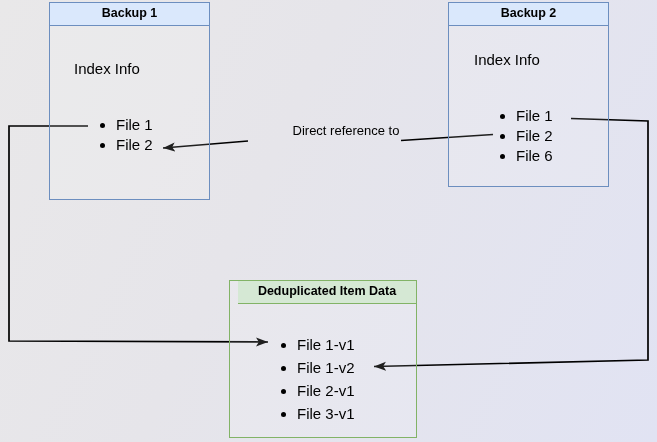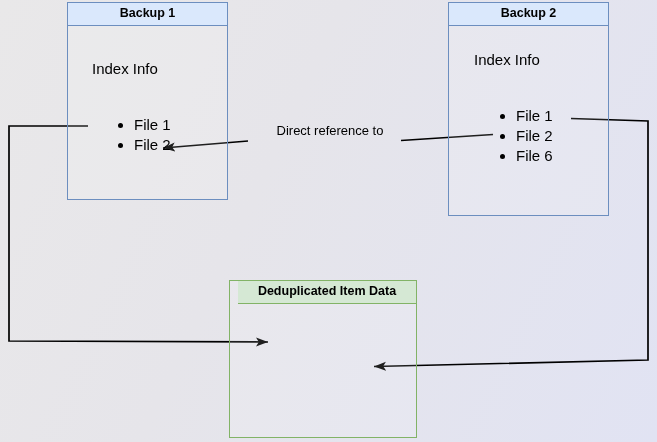--- a/index.html
+++ b/index.html
@@ -24,30 +24,30 @@
     text-align:center;font-weight:bold;font-size:12.5px;
   }
   .blue .box-header{background:#dae8fc;border-bottom:1.5px solid #6c8ebf;}
   .green .box-header{background:#d5e8d4;border-bottom:1.5px solid #82b366;}
   .section-label{position:absolute;font-size:15px;line-height:15px;}
   ul.file-list{
     position:absolute;margin:0;padding:0 0 0 18px;
     font-size:15px;list-style:disc outside;
   }
   .file-list li{padding:0;margin:0;}
-  #backup1{left:49px;top:2px;width:161px;height:198px;margin-left:18px;}
+  #backup1{left:49px;top:2px;width:161px;height:198px;}
   #backup1 .section-label{left:24px;top:58px;}
   #backup1 ul.file-list{left:48px;top:112px;line-height:20px;}
-  #backup2{left:448px;top:2px;width:161px;height:214px;}
+  #backup2{left:448px;top:2px;width:161px;height:185px;}
   #backup2 .section-label{left:25px;top:49px;}
   #backup2 ul.file-list{left:49px;top:103px;line-height:20px;}
   #dedup{left:229px;top:280px;width:188px;height:158px;}
   #dedup ul.file-list{left:49px;top:52px;line-height:23px;}
   .connector-label{
-    position:absolute;left:240px;top:121px;width:180px;
+    position:absolute;left:256px;top:121px;width:180px;
     text-align:center;font-size:13px;line-height:19px;
   }
 </style>
 </head>
 <body>
 
 <div class="canvas">
 
   <svg class="arrow-layer" width="657" height="442" viewBox="0 0 657 442" xmlns="http://www.w3.org/2000/svg">
     <defs>
@@ -78,19 +78,25 @@
     <div class="section-label">Index Info</div>
     <ul class="file-list">
       <li>File 1</li>
       <li>File 2</li>
       <li>File 6</li>
     </ul>
   </div>
 
   <div class="box green" id="dedup">
     <div class="box-header">Deduplicated Item Data</div>
+    <ul class="file-list">
+      <li>File 1-v1</li>
+      <li>File 1-v2</li>
+      <li>File 2-v1</li>
+      <li>File 3-v1</li>
+    </ul>
   </div>
 
   <div class="connector-label">
     <div>Direct reference to</div>
   </div>
 
 </div>
 
 </body></html>

